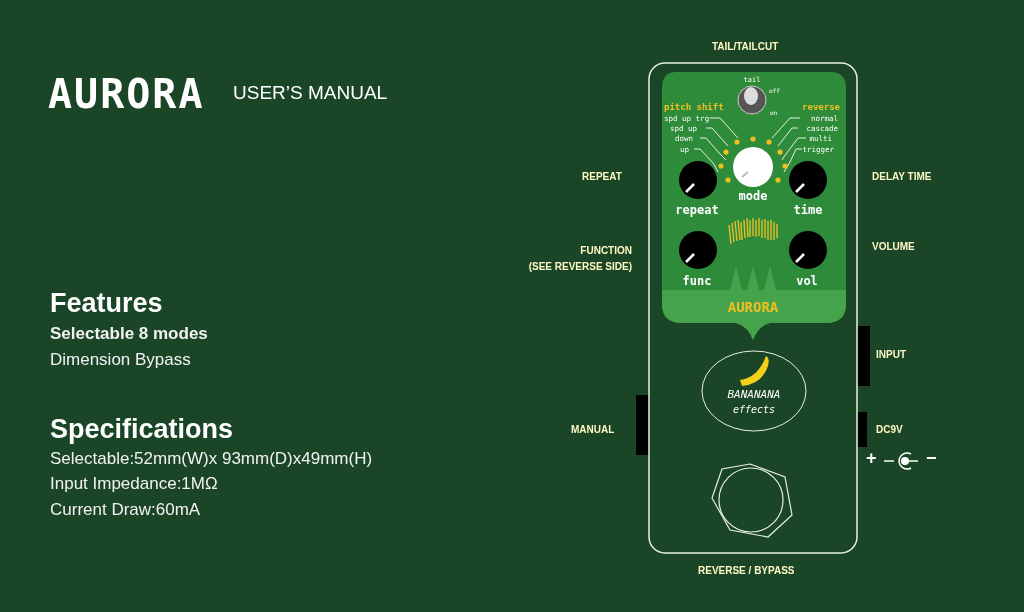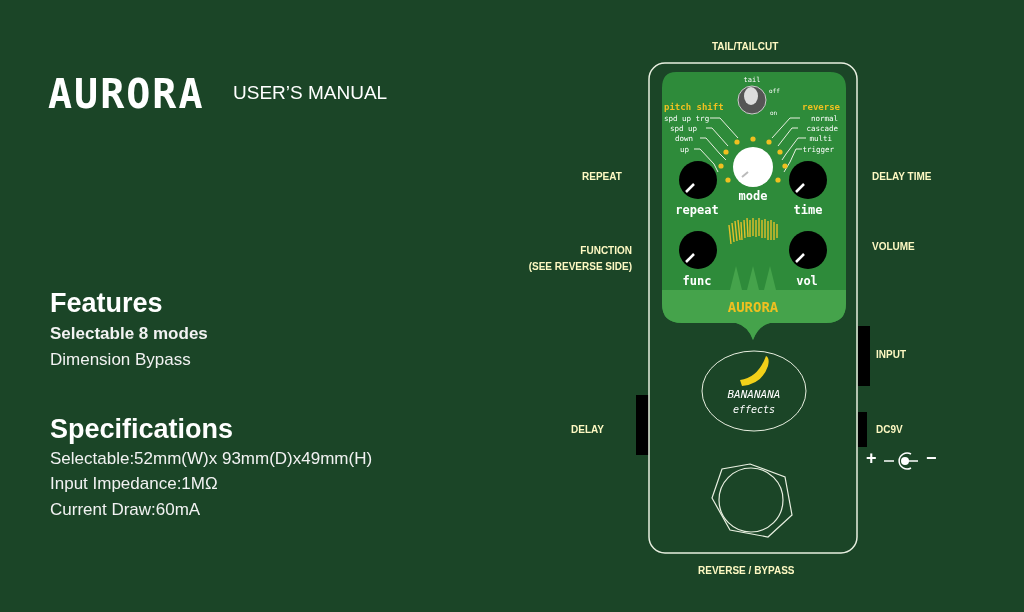--- a/index.html
+++ b/index.html
@@ -41,21 +41,21 @@
 <div class="abs body-line" style="left:50px;top:500px;">Current Draw:60mA</div>
 
 <div class="abs callout" style="left:712px;top:41px;">TAIL/TAILCUT</div>
 <div class="abs callout" style="left:582px;top:171px;">REPEAT</div>
 <div class="abs callout right-align" style="right:392px;top:245px;">FUNCTION</div>
 <div class="abs callout right-align" style="right:392px;top:261px;">(SEE REVERSE SIDE)</div>
 <div class="abs callout" style="left:872px;top:171px;">DELAY TIME</div>
 <div class="abs callout" style="left:872px;top:241px;">VOLUME</div>
 <div class="abs callout" style="left:876px;top:349px;">INPUT</div>
 <div class="abs callout" style="left:876px;top:424px;">DC9V</div>
-<div class="abs callout" style="left:571px;top:424px;">DELAY</div>
+<div class="abs callout" style="left:571px;top:424px;">MANUAL</div>
 <div class="abs callout" style="left:698px;top:565px;">REVERSE / BYPASS</div>
 
 <div class="abs" style="left:866px;top:450px;width:80px;height:22px;">
   <span class="abs" style="left:0;top:-2px;font-size:18px;font-weight:bold;">+</span>
   <svg class="abs" style="left:18px;top:0;" width="40" height="22">
     <line x1="0" y1="11" x2="10" y2="11" stroke="#fff" stroke-width="1.5"></line>
     <path d="M 27 4 A 8 8 0 1 0 27 18" fill="none" stroke="#fff" stroke-width="1.5"></path>
     <circle cx="21" cy="11" r="4" fill="#fff"></circle>
     <line x1="21" y1="11" x2="34" y2="11" stroke="#fff" stroke-width="1.5"></line>
   </svg>

